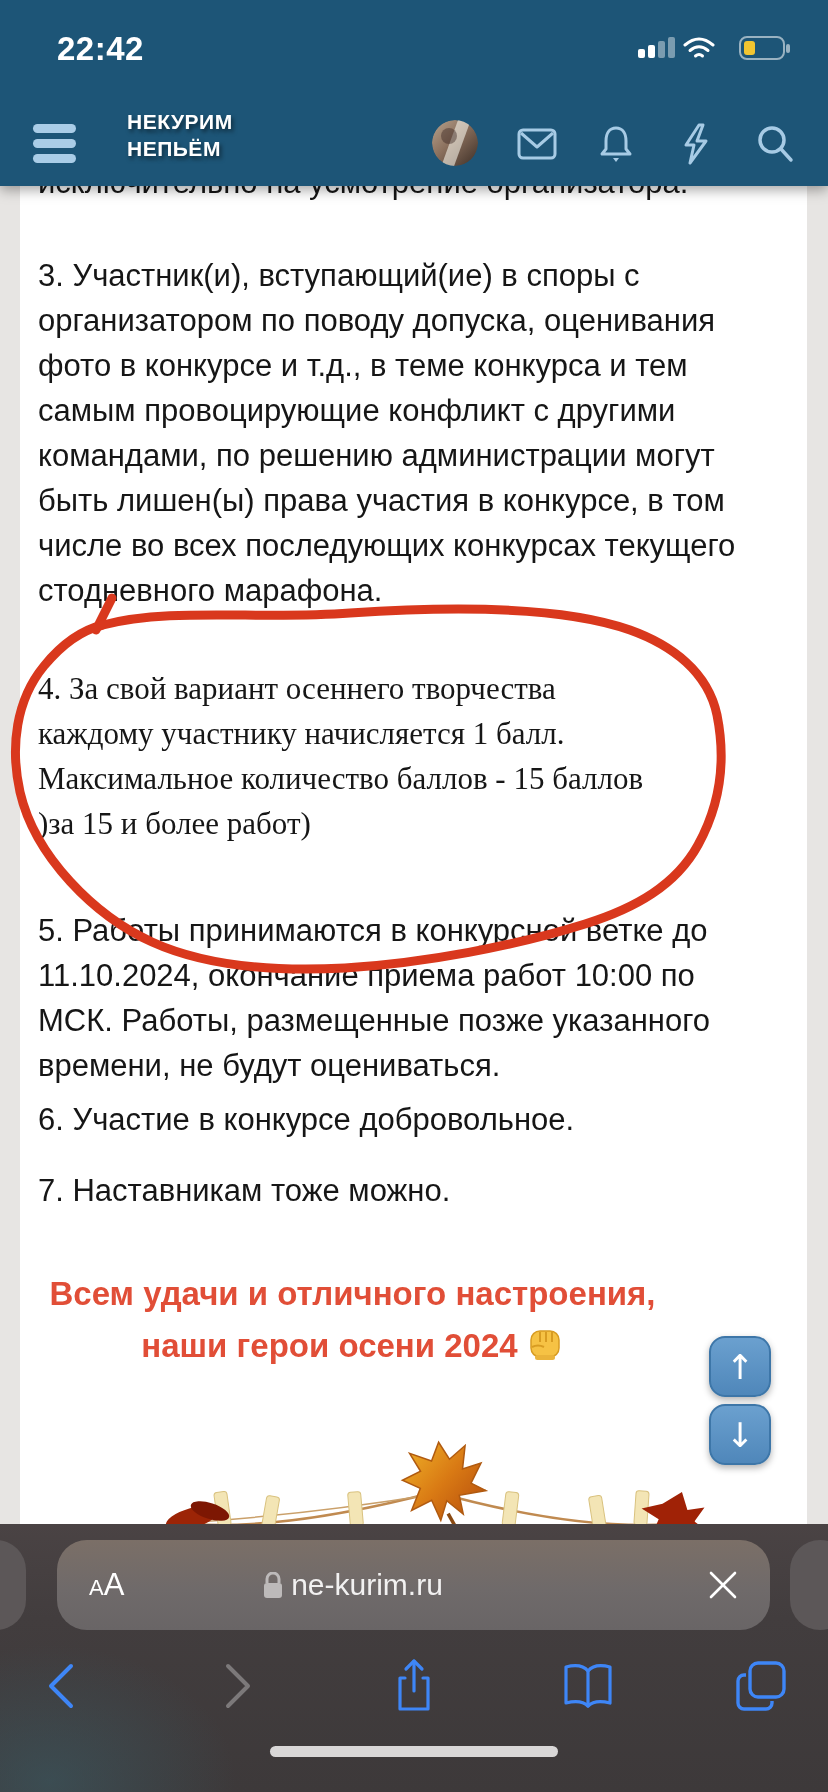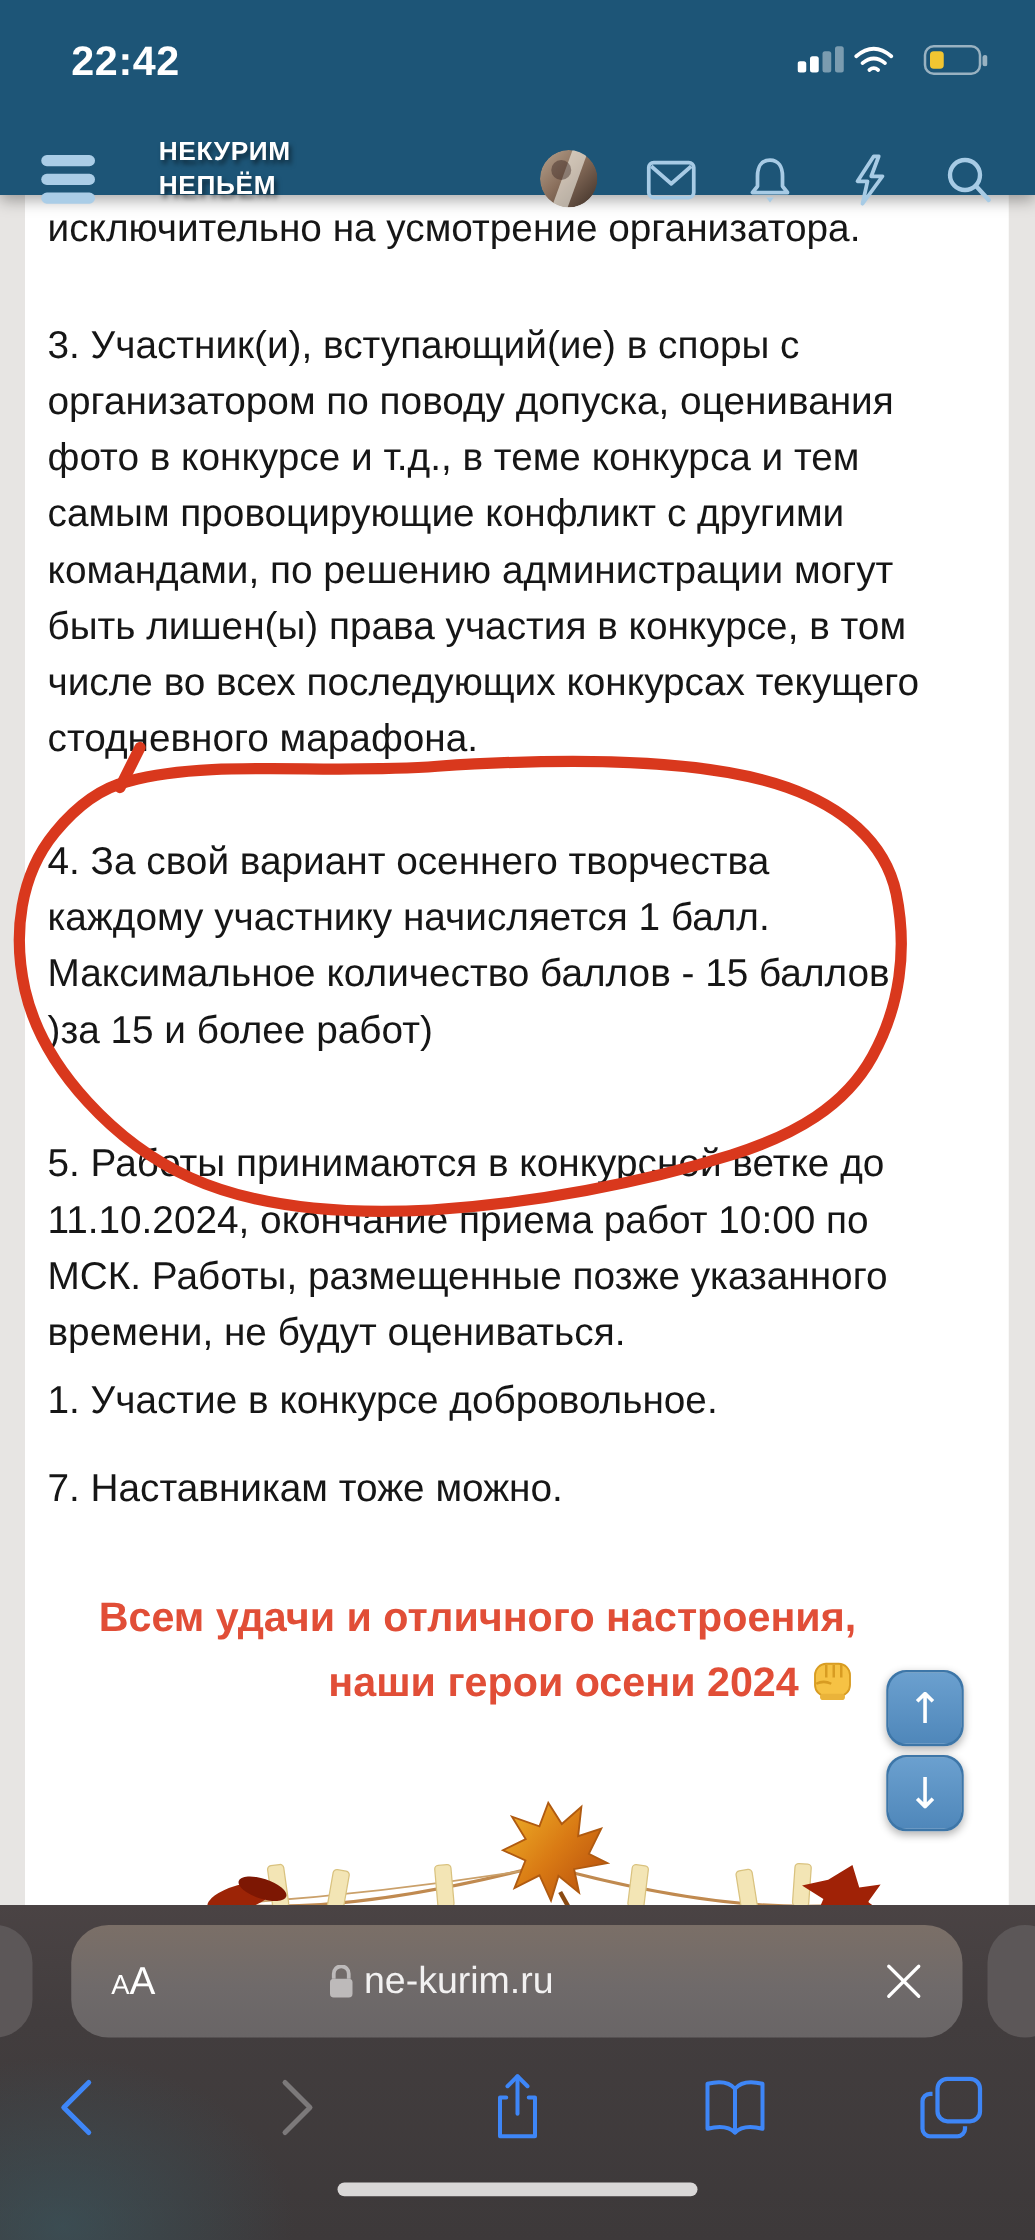--- a/index.html
+++ b/index.html
@@ -1,37 +1,37 @@
 <!DOCTYPE html>
 <html><head>
 <meta charset="utf-8">
 <style>
   html,body{margin:0;padding:0;background:#000;}
   .screen{position:relative;width:828px;height:1792px;overflow:hidden;
           font-family:"Liberation Sans",sans-serif;background:#e7e5e3;}
 
   
-  .header{position:absolute;left:0;top:0;width:828px;height:156px;background:#1d5577;
+  .header{position:absolute;left:0;top:0;width:828px;height:186px;background:#1d5577;
           z-index:20;box-shadow:0 4px 12px rgba(0,0,0,.35);}
   .time{position:absolute;left:57px;top:30px;color:#fff;font-size:33px;font-weight:600;letter-spacing:.5px;}
   .statusicons{position:absolute;right:38px;top:36px;height:26px;}
   .hamburger{position:absolute;left:33px;top:124px;width:43px;height:39px;cursor:pointer;}
   .hamburger span{position:absolute;left:0;width:43px;height:9px;border-radius:4.5px;background:#aacde7;}
   .hamburger span:nth-child(1){top:0;} .hamburger span:nth-child(2){top:15px;} .hamburger span:nth-child(3){top:30px;}
   .logo{position:absolute;left:127px;top:108px;color:#fff;font-weight:800;font-size:21px;line-height:27px;
         letter-spacing:.5px;text-shadow:2px 3px 4px rgba(0,0,0,.5);}
   .avatar{position:absolute;left:432px;top:120px;width:46px;height:46px;border-radius:50%;overflow:hidden;}
   .hicon{position:absolute;top:122px;width:44px;height:44px;display:flex;align-items:center;justify-content:center;}
 
   
   .page{position:absolute;left:20px;top:0;width:787px;height:1524px;background:#ffffff;z-index:5;overflow:hidden;}
   .para{position:absolute;left:18px;width:748px;font-size:31px;line-height:45px;color:#161616;white-space:pre-line;}
   .clip-line{top:160px;} 
-  .p3{top:253px;} .p4{top:666px;} .p5{top:908px;} .p6{top:1097px;} .p7{top:1168px;}
-  .announce{position:absolute;left:0;top:1268px;width:665px;text-align:right;color:#e14e37;
+  .p3{top:253px;} .p4{top:666px;font-family:Liberation Serif, serif;} .p5{top:908px;} .p6{top:1097px;} .p7{top:1168px;}
+  .announce{position:absolute;left:0;top:1268px;width:665px;text-align:center;color:#e14e37;
             font-size:33px;font-weight:700;line-height:52px;}
   .announce .fist{display:inline-block;vertical-align:-6px;margin-left:8px;}
   .annotation-svg{position:absolute;left:0;top:560px;z-index:8;pointer-events:none;}
   .leaves-svg{position:absolute;left:80px;top:1436px;z-index:6;}
 
   
   .scrollbtn{position:absolute;left:709px;width:58px;height:57px;border-radius:16px;z-index:9;
              background:linear-gradient(180deg,#6ba0cf,#4f87ba);border:2px solid #3d76a8;
              box-shadow:0 3px 7px rgba(0,0,0,.3);color:#fff;font-size:34px;display:flex;
              align-items:center;justify-content:center;cursor:pointer;font-family:"DejaVu Sans",sans-serif;}
@@ -70,21 +70,21 @@
 числе во всех последующих конкурсах текущего
 стодневного марафона.</div>
     <div class="para p4">4. За свой вариант осеннего творчества
 каждому участнику начисляется 1 балл.
 Максимальное количество баллов - 15 баллов
 )за 15 и более работ)</div>
     <div class="para p5">5. Работы принимаются в конкурсной ветке до
 11.10.2024, окончание приема работ 10:00 по
 МСК. Работы, размещенные позже указанного
 времени, не будут оцениваться.</div>
-    <div class="para p6">1. Участие в конкурсе добровольное.</div>
+    <div class="para p6">6. Участие в конкурсе добровольное.</div>
     <div class="para p7">7. Наставникам тоже можно.</div>
 
     <div class="announce">
       <div>Всем удачи и отличного настроения,</div>
       <div><span>наши герои осени 2024</span><span class="fist">
         <svg width="38" height="38" viewBox="0 0 38 38">
           <rect x="5" y="6" width="28" height="26" rx="9" fill="#f6c244" stroke="#d89c22" stroke-width="1.5"></rect>
           <line x1="14" y1="7" x2="14" y2="17" stroke="#d89c22" stroke-width="2"></line>
           <line x1="20" y1="7" x2="20" y2="17" stroke="#d89c22" stroke-width="2"></line>
           <line x1="26" y1="7" x2="26" y2="17" stroke="#d89c22" stroke-width="2"></line>

